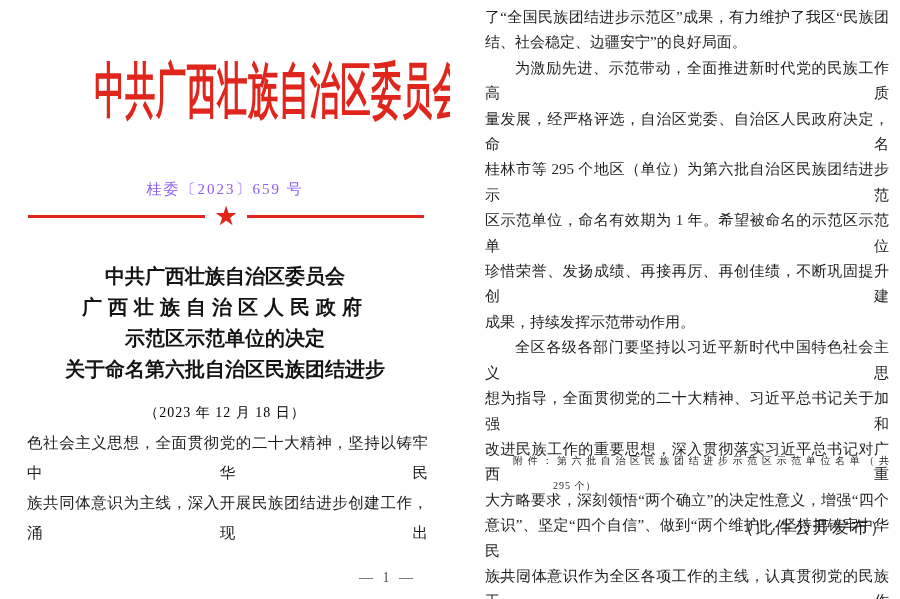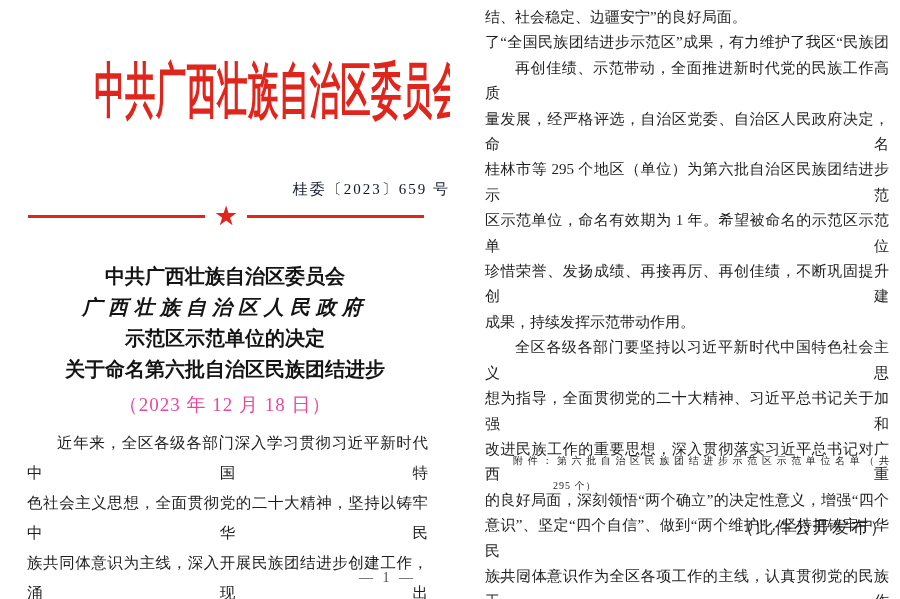--- a/index.html
+++ b/index.html
@@ -35,24 +35,24 @@
     font-size: 52px;
     transform: scale(0.58, 1.15);
     transform-origin: 50% 50%;
     letter-spacing: 1px;
   }
   .doc-number {
     position: absolute;
     top: 180px;
     left: 0;
     width: 450px;
-    text-align: right;
+    text-align: center;
     font-size: 15px;
     letter-spacing: 2px;
-    color: #0f172a;
+    color: #8b5cf6;
   }
   .rule {
     position: absolute;
     top: 203px;
     left: 28px;
     width: 396px;
     height: 26px;
     display: flex;
     align-items: center;
   }
@@ -67,28 +67,28 @@
     position: absolute;
     top: 261px;
     left: 25px;
     width: 400px;
     text-align: center;
     font-weight: bold;
     color: #141414;
     font-size: 20px;
     line-height: 31px;
   }
-  .title-block .sp { letter-spacing: 6px; font-style: italic; }
+  .title-block .sp { letter-spacing: 6px; }
   .date-line {
-    margin-top: 7px;
+    margin-top: 15px;
     font-weight: normal;
-    font-size: 19px;
+    font-size: 14px;
     line-height: 26px;
     letter-spacing: 1px;
-    color: #ec4899;
+    color: #000000;
   }
   .body-1 {
     position: absolute;
     top: 428px;
     left: 27px;
     width: 401px;
     font-size: 15.5px;
     line-height: 30px;
     color: var(--text_black);
   }
@@ -156,44 +156,43 @@
 
     <div class="title-block">
       <div>中共广西壮族自治区委员会</div>
       <div class="sp">广西壮族自治区人民政府</div>
       <div>示范区示范单位的决定</div>
       <div>关于命名第六批自治区民族团结进步</div>
       <div class="date-line">（2023 年 12 月 18 日）</div>
     </div>
 
     <div class="body-1">
-      <div class="ln ind">近年来，全区各级各部门深入学习贯彻习近平新时代中国特</div>
       <div class="ln">色社会主义思想，全面贯彻党的二十大精神，坚持以铸牢中华民</div>
       <div class="ln">族共同体意识为主线，深入开展民族团结进步创建工作，涌现出</div>
 
     </div>
 
     <div class="pageno pageno-1">— 1 —</div>
   </section>
 
   <section class="page page-2">
 
     <div class="body-2">
+      <div class="ln">了“全国民族团结进步示范区”成果，有力维护了我区“民族团</div>
       <div class="ln end">结、社会稳定、边疆安宁”的良好局面。</div>
-      <div class="ln">了“全国民族团结进步示范区”成果，有力维护了我区“民族团</div>
-      <div class="ln ind">再创佳绩、示范带动，全面推进新时代党的民族工作高质</div>
+      <div class="ln ind">为激励先进、示范带动，全面推进新时代党的民族工作高质</div>
       <div class="ln">量发展，经严格评选，自治区党委、自治区人民政府决定，命名</div>
       <div class="ln">桂林市等 295 个地区（单位）为第六批自治区民族团结进步示范</div>
       <div class="ln">区示范单位，命名有效期为 1 年。希望被命名的示范区示范单位</div>
       <div class="ln">珍惜荣誉、发扬成绩、再接再厉、再创佳绩，不断巩固提升创建</div>
       <div class="ln end">成果，持续发挥示范带动作用。</div>
       <div class="ln ind">全区各级各部门要坚持以习近平新时代中国特色社会主义思</div>
       <div class="ln">想为指导，全面贯彻党的二十大精神、习近平总书记关于加强和</div>
       <div class="ln">改进民族工作的重要思想，深入贯彻落实习近平总书记对广西重</div>
-      <div class="ln">的良好局面，深刻领悟“两个确立”的决定性意义，增强“四个</div>
+      <div class="ln">大方略要求，深刻领悟“两个确立”的决定性意义，增强“四个</div>
       <div class="ln">意识”、坚定“四个自信”、做到“两个维护”，坚持把铸牢中华民</div>
       <div class="ln">族共同体意识作为全区各项工作的主线，认真贯彻党的民族工作</div>
 
     </div>
 
     <div class="attach">
       <div class="a1">附件：第六批自治区民族团结进步示范区示范单位名单（共</div>
       <div class="a2">295 个）</div>
     </div>
 

